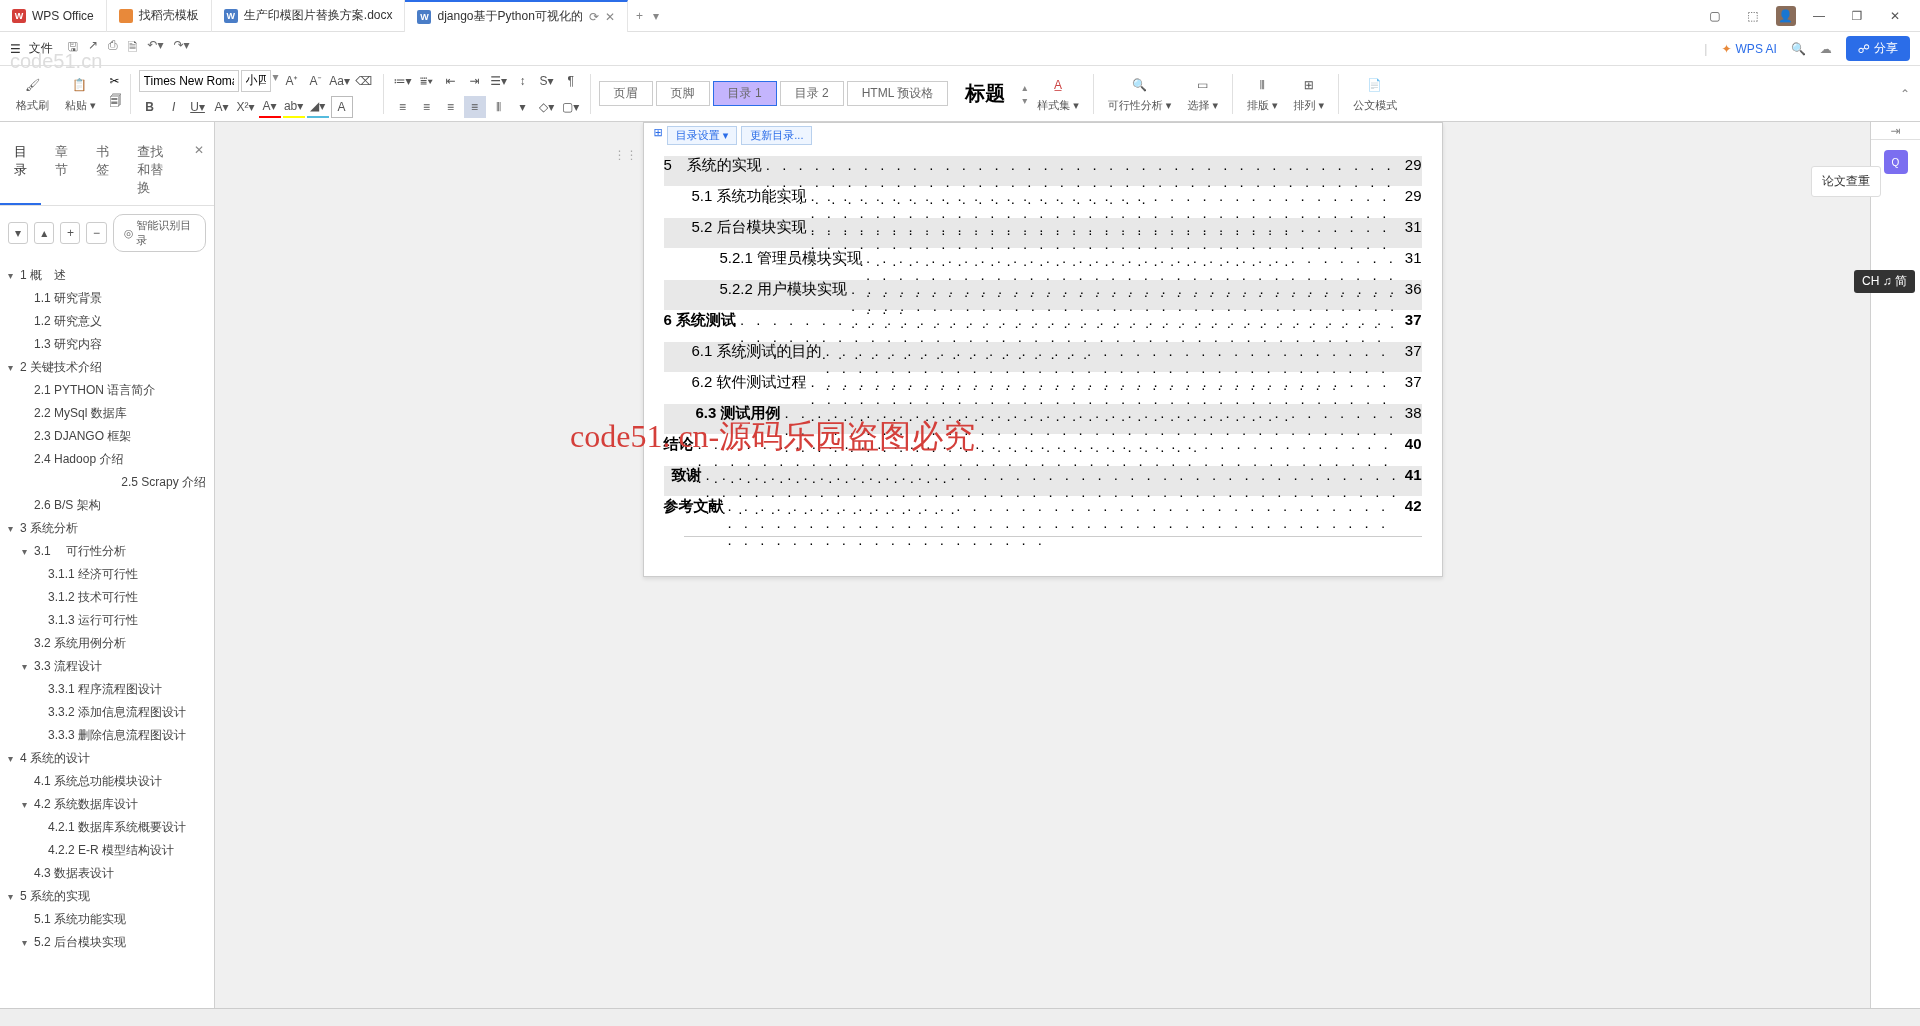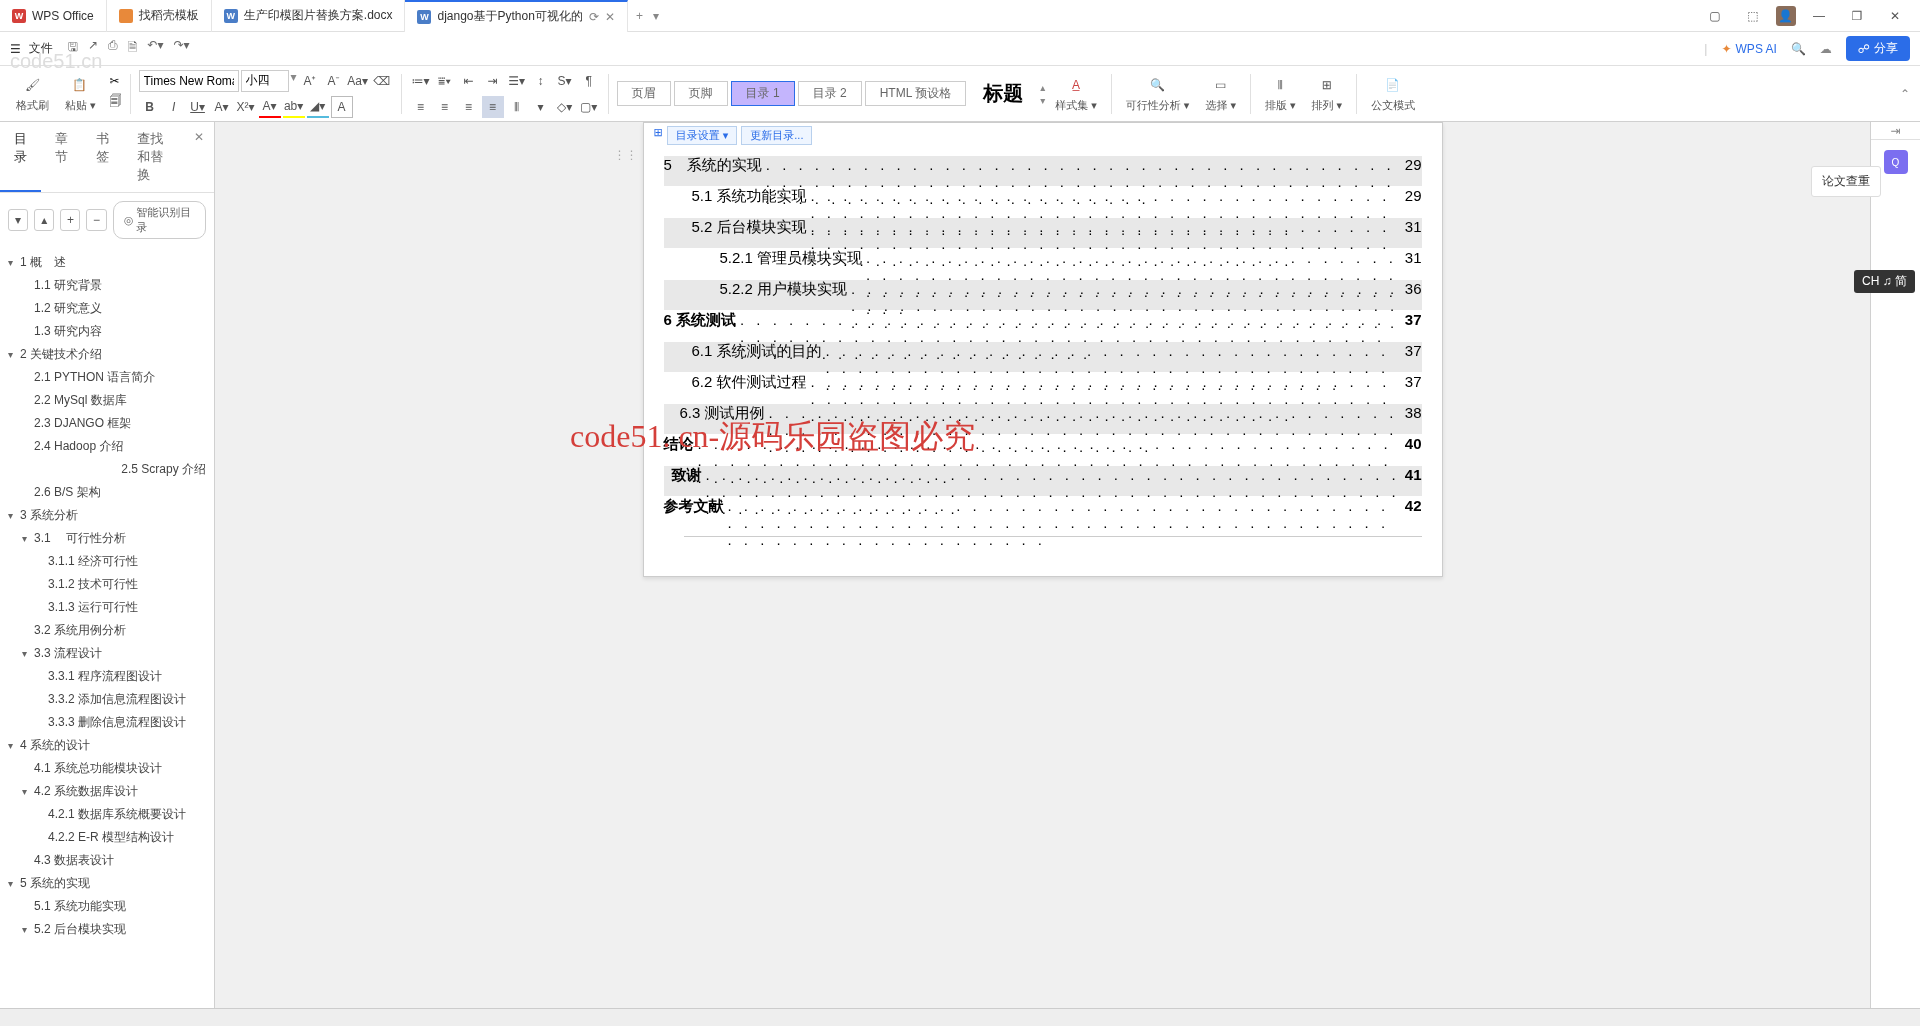--- a/index.html
+++ b/index.html
@@ -22,29 +22,29 @@
 .menu-tab.active { color: #2b6de8; border-bottom: 2px solid #2b6de8; font-weight: 500; }
 .menu-right { margin-left: auto; display: flex; align-items: center; gap: 14px; }
 .wps-ai { color: #2b6de8; font-weight: 500; display: flex; align-items: center; gap: 4px; }
 .share-btn { background: #2b6de8; color: #fff; padding: 4px 12px; border-radius: 4px; cursor: pointer; display: flex; align-items: center; gap: 4px; }
 .ribbon { height: 56px; background: #fff; display: flex; align-items: center; border-bottom: 1px solid #d0d0d0; padding: 0 10px; gap: 4px; }
 .ribbon-group { display: flex; flex-direction: column; align-items: center; padding: 0 6px; gap: 2px; }
 .ribbon-label { font-size: 11px; color: #555; }
 .ribbon-icon { width: 22px; height: 22px; display: flex; align-items: center; justify-content: center; color: #555; }
 .ribbon-sep { width: 1px; height: 40px; background: #e0e0e0; margin: 0 4px; }
 .font-select { border: 1px solid #ccc; padding: 2px 4px; font-size: 12px; width: 100px; background: #fff; }
-.font-size { border: 1px solid #ccc; padding: 2px 4px; font-size: 12px; width: 48px; background: #fff; }
+.font-size { border: 1px solid #ccc; padding: 2px 4px; font-size: 12px; width: 30px; background: #fff; }
 .fmt-btn { width: 22px; height: 22px; display: flex; align-items: center; justify-content: center; cursor: pointer; color: #555; }
 .fmt-row { display: flex; gap: 2px; }
 .fmt-col { display: flex; flex-direction: column; gap: 2px; }
 .style-box { border: 1px solid #ccc; padding: 3px 14px; font-size: 12px; color: #666; cursor: pointer; background: #fff; }
 .style-box.active { border-color: #2b6de8; background: #c4b5fd; }
 .style-title { font-size: 20px; font-weight: bold; padding: 3px 14px; }
 .sidebar { position: absolute; left: 0; top: 122px; width: 215px; bottom: 18px; background: #fff; border-right: 1px solid #d0d0d0; overflow-y: auto; }
-.sidebar-header { display: flex; border-bottom: 1px solid #e0e0e0; }
+.sidebar-header { display: flex; border-bottom: 1px solid #e0e0e0; margin-top: 13px; }
 .sb-tab { padding: 8px 14px; font-size: 13px; cursor: pointer; color: #666; }
 .sb-tab.active { color: #333; border-bottom: 2px solid #2b6de8; }
 .sb-close { margin-left: auto; padding: 8px 10px; cursor: pointer; color: #888; }
 .sidebar-toolbar { display: flex; padding: 8px; gap: 6px; align-items: center; }
 .sb-tool { width: 22px; height: 22px; border: 1px solid #ccc; border-radius: 3px; display: flex; align-items: center; justify-content: center; cursor: pointer; font-size: 12px; color: #555; }
 .smart-btn { border: 1px solid #ccc; border-radius: 10px; padding: 3px 10px; font-size: 11px; color: #666; cursor: pointer; margin-left: auto; display: flex; align-items: center; gap: 3px; }
 .outline { padding: 4px 0; }
 .outline-item { display: flex; align-items: center; padding: 3px 8px; font-size: 12px; color: #444; cursor: pointer; white-space: nowrap; }
 .oi-caret { width: 12px; display: inline-block; color: #666; font-size: 10px; }
 .doc-area { position: absolute; left: 215px; right: 50px; top: 122px; bottom: 18px; background: #f0f0f0; overflow: auto; }
@@ -467,21 +467,21 @@
           <span class="toc-title" style="padding-left:28px;font-weight:normal">6.1 系统测试的目的</span>
           <span class="toc-dots">. . . . . . . . . . . . . . . . . . . . . . . . . . . . . . . . . . . . . . . . . . . . . . . . . . . . . . . . . . . . . . . . . . . . . . . . . . . . . . . . . . . . . . . . . . . . . . . . . . . . . .</span>
           <span class="toc-page" style="font-weight:normal">37</span>
         </div>
         <div class="toc-line white">
           <span class="toc-title" style="padding-left:28px;font-weight:normal">6.2 软件测试过程</span>
           <span class="toc-dots">. . . . . . . . . . . . . . . . . . . . . . . . . . . . . . . . . . . . . . . . . . . . . . . . . . . . . . . . . . . . . . . . . . . . . . . . . . . . . . . . . . . . . . . . . . . . . . . . . . . . . .</span>
           <span class="toc-page" style="font-weight:normal">37</span>
         </div>
         <div class="toc-line">
-          <span class="toc-title" style="padding-left:16px;font-weight:normal">6.3 测试用例</span>
+          <span class="toc-title" style="padding-left:32px;font-weight:bold">6.3 测试用例</span>
           <span class="toc-dots">. . . . . . . . . . . . . . . . . . . . . . . . . . . . . . . . . . . . . . . . . . . . . . . . . . . . . . . . . . . . . . . . . . . . . . . . . . . . . . . . . . . . . . . . . . . . . . . . . . . . . .</span>
           <span class="toc-page" style="font-weight:normal">38</span>
         </div>
         <div class="toc-line white">
           <span class="toc-title" style="padding-left:0px;font-weight:bold">结论</span>
           <span class="toc-dots">. . . . . . . . . . . . . . . . . . . . . . . . . . . . . . . . . . . . . . . . . . . . . . . . . . . . . . . . . . . . . . . . . . . . . . . . . . . . . . . . . . . . . . . . . . . . . . . . . . . . . .</span>
           <span class="toc-page" style="font-weight:bold">40</span>
         </div>
         <div class="toc-line">
           <span class="toc-title" style="padding-left:8px;font-weight:bold">致谢</span>

